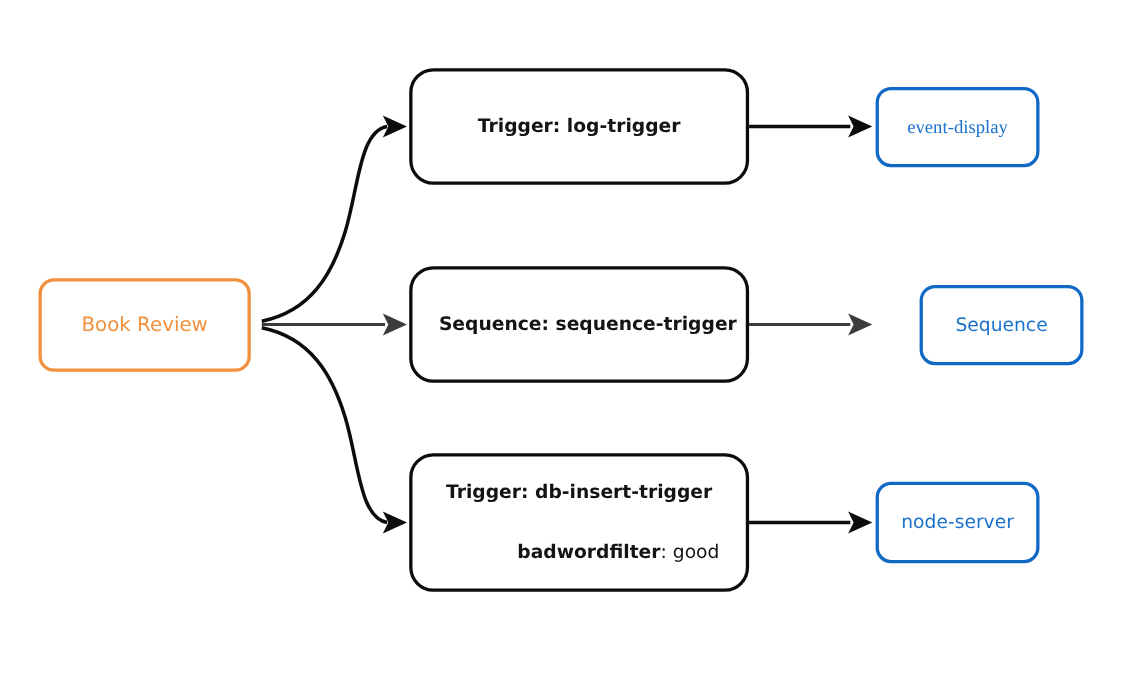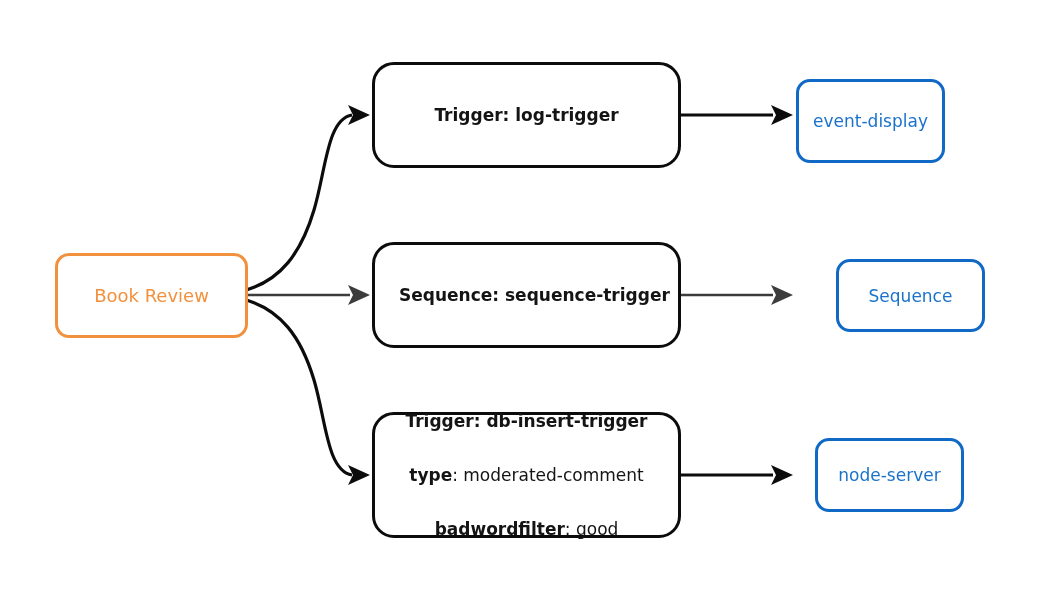--- a/index.html
+++ b/index.html
@@ -16,43 +16,43 @@
   .edge-gray{stroke:var(--edge-muted); stroke-width:2.6; fill:none;}
   .head-black{fill:var(--edge); stroke:none;}
   .head-gray{fill:var(--edge-muted); stroke:none;}
 
   .node{
     position:absolute; box-sizing:border-box; background:var(--bg);
     display:flex; flex-direction:column; justify-content:center;
     text-align:center;
   }
   .broker{
-    left:55px; top:253px; width:193px; height:85px;
+    left:35px; top:253px; width:193px; height:85px;
     border:3px solid var(--orange); border-radius:14px;
     color:var(--orange); font-size:18px; line-height:29px;
   }
   .trigger{
     left:372px; width:309px;
     border:3px solid var(--edge); border-radius:22px;
     color:var(--ink); font-size:17px; line-height:30px; padding:0 24px;
   }
   .trigger-1{top:62px;  height:106px;gap:39px;}
   .trigger-2{top:242px; height:106px;}
   .trigger-3{top:412px; height:126px;gap:24px;}
   .tline{white-space:nowrap;}
-  .tline.align-right{text-align:center;}
+  .tline.align-right{text-align:right;}
   .seg-b{font-weight:bold;}
   .sink{
     left:796px; width:149px;
     border:3px solid var(--blue); border-radius:14px;
     color:var(--blue-text); font-size:17px; line-height:28px;
   }
-  .sink-1{top:79px;  height:84px;}
+  .sink-1{top:79px;  height:73px;font-family:Liberation Serif, serif;}
   .sink-2{top:259px; height:73px;margin-left:40px;}
-  .sink-3{top:438px; height:74px;margin-left:19px;}
+  .sink-3{top:438px; height:74px;}
 </style>
 </head>
 <body>
 
 <div class="stage">
 
   <svg class="edges" viewBox="0 0 1043 613" aria-hidden="true">
 
     <path class="edge-black" d="M 238 292 C 282 283, 302 250, 314 210 C 326 170, 327 119, 352 115"></path>
     <polygon class="head-black" points="370,115 348,105 353,115 348,125"></polygon>
@@ -82,23 +82,20 @@
   <div class="node trigger trigger-2">
     <div class="tline">
       <span class="seg-b">Sequence: sequence-trigger</span>
     </div>
   </div>
 
   <div class="node trigger trigger-3">
     <div class="tline">
       <span class="seg-b">Trigger: db-insert-trigger</span>
     </div>
-    <div class="tline">
-      <span class="seg-b">type</span><span>: moderated-comment</span>
-    </div>
     <div class="tline align-right">
       <span class="seg-b">badwordfilter</span><span>: good</span>
     </div>
   </div>
 
   <div class="node sink sink-1">
     <div class="tline">event-display</div>
   </div>
 
   <div class="node sink sink-2">

